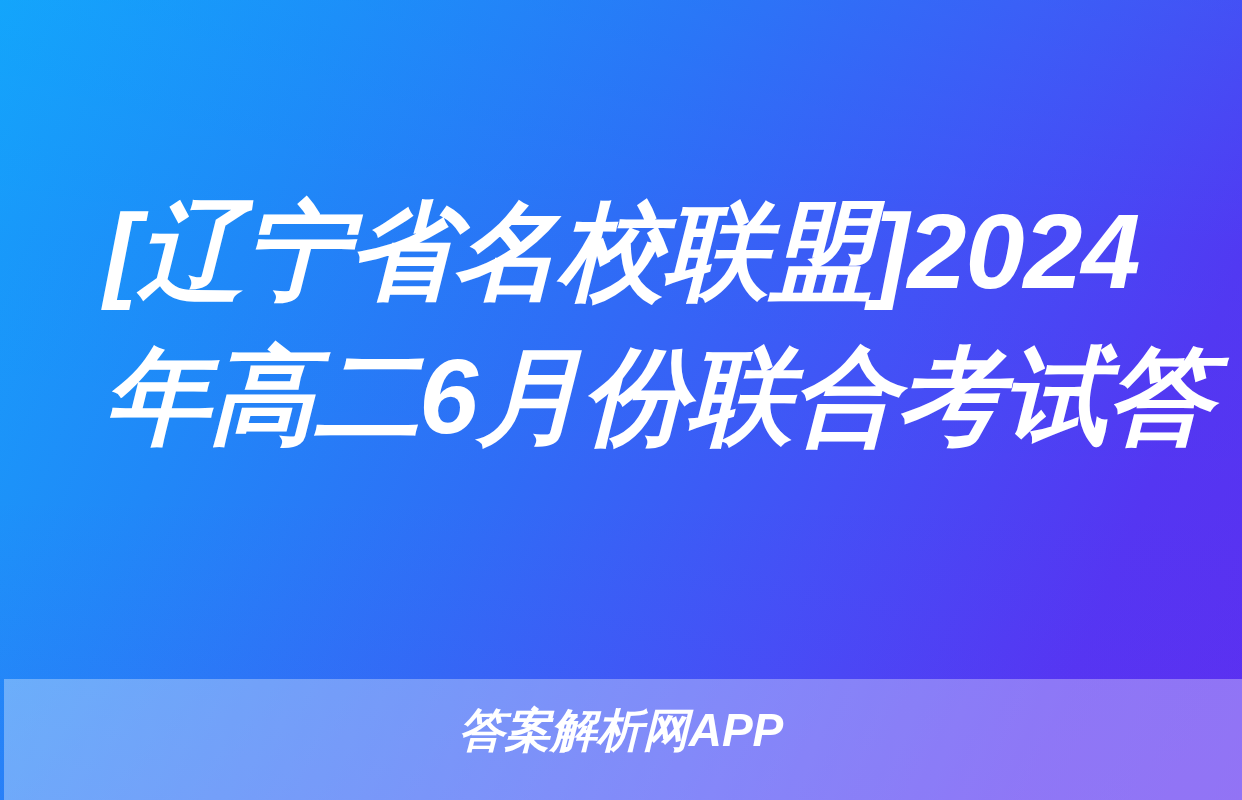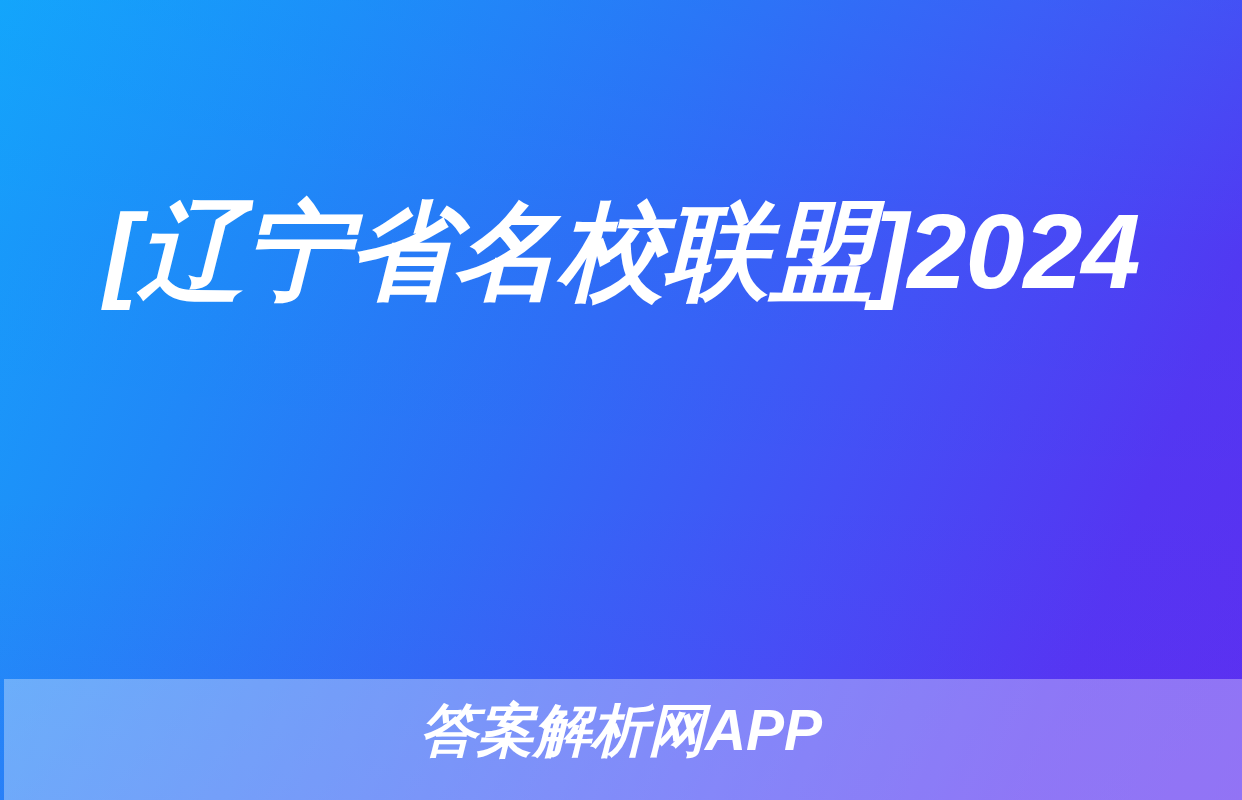--- a/index.html
+++ b/index.html
@@ -81,35 +81,36 @@
     z-index: 2;
   }
 
   #watermark-text {
     position: absolute;
     left: 0;
     right: 0;
     top: 702px;
     text-align: center;
     color: #FFFFFF;
-    font-size: 57px;
+    font-size: 46px;
     line-height: 56px;
     font-weight: 700;
     font-style: italic;
     letter-spacing: 0px;
     white-space: nowrap;
     z-index: 4;
   }
 </style>
 </head>
 <body>
 
 <div id="cover-card">
 
   <div id="headline-block">
     <span class="headline-line">[辽宁省名校联盟]2024</span>
+    <span class="headline-line">年高二6月份联合考试答</span>
   </div>
 
   <div id="watermark-band"></div>
 
   <div id="watermark-text">答案解析网APP</div>
 
 </div>
 
 </body></html>

